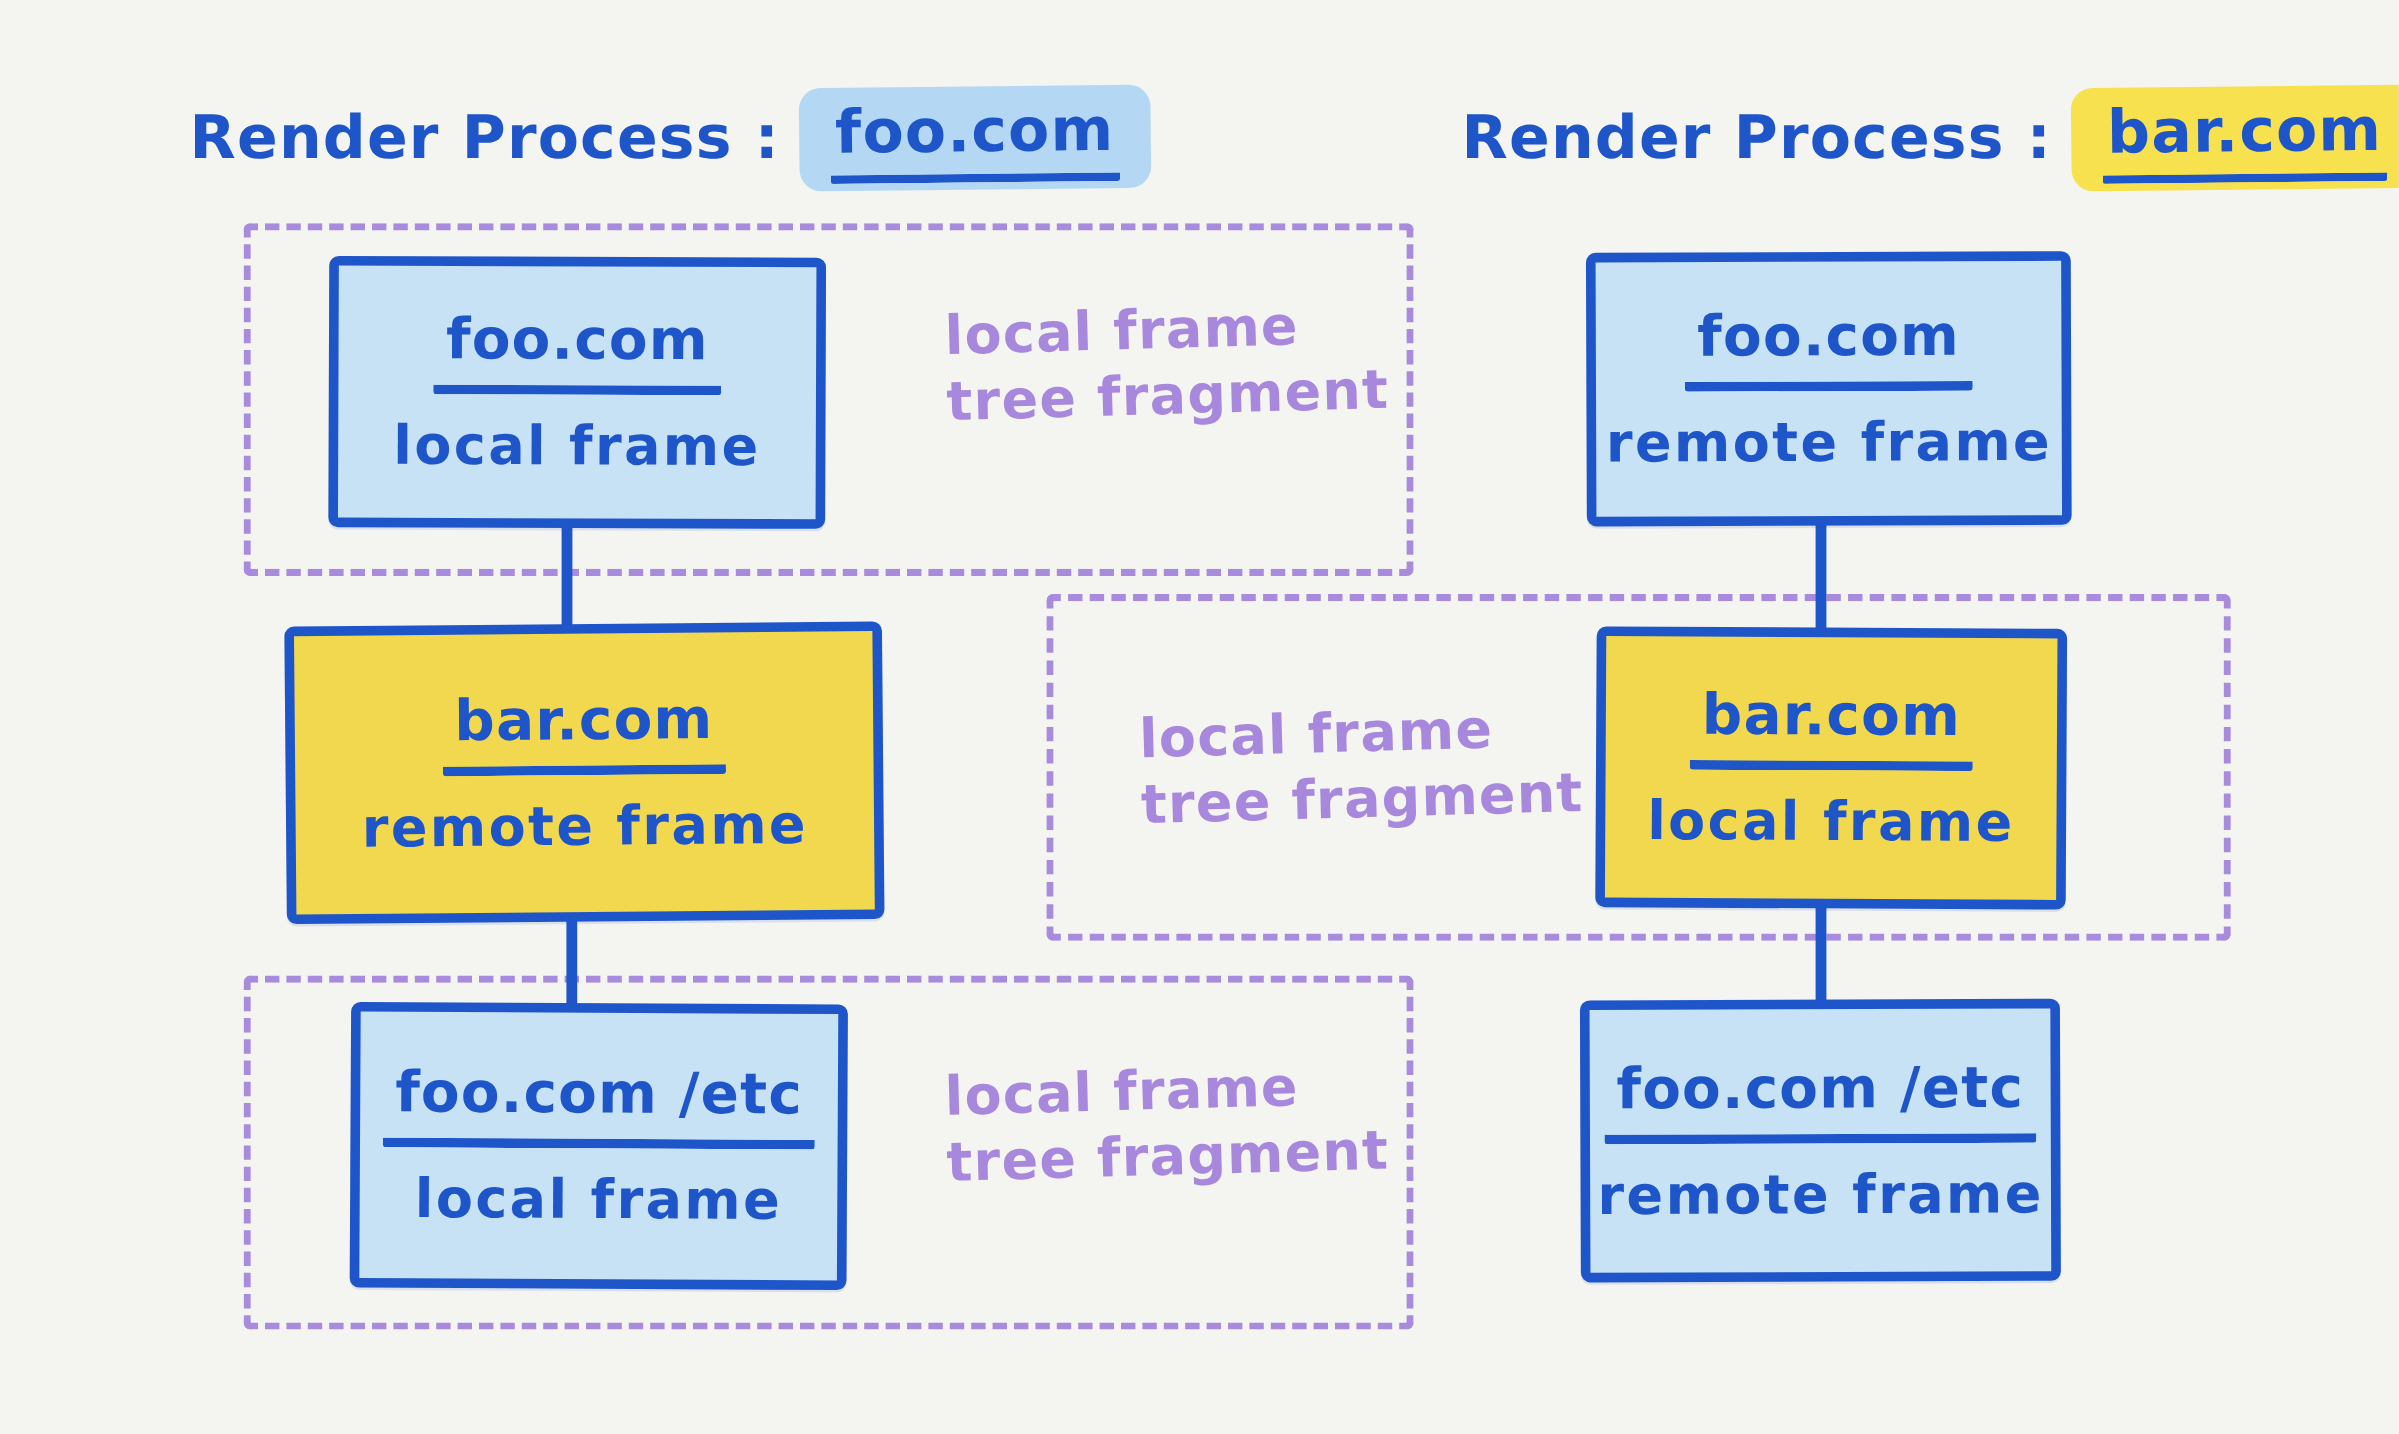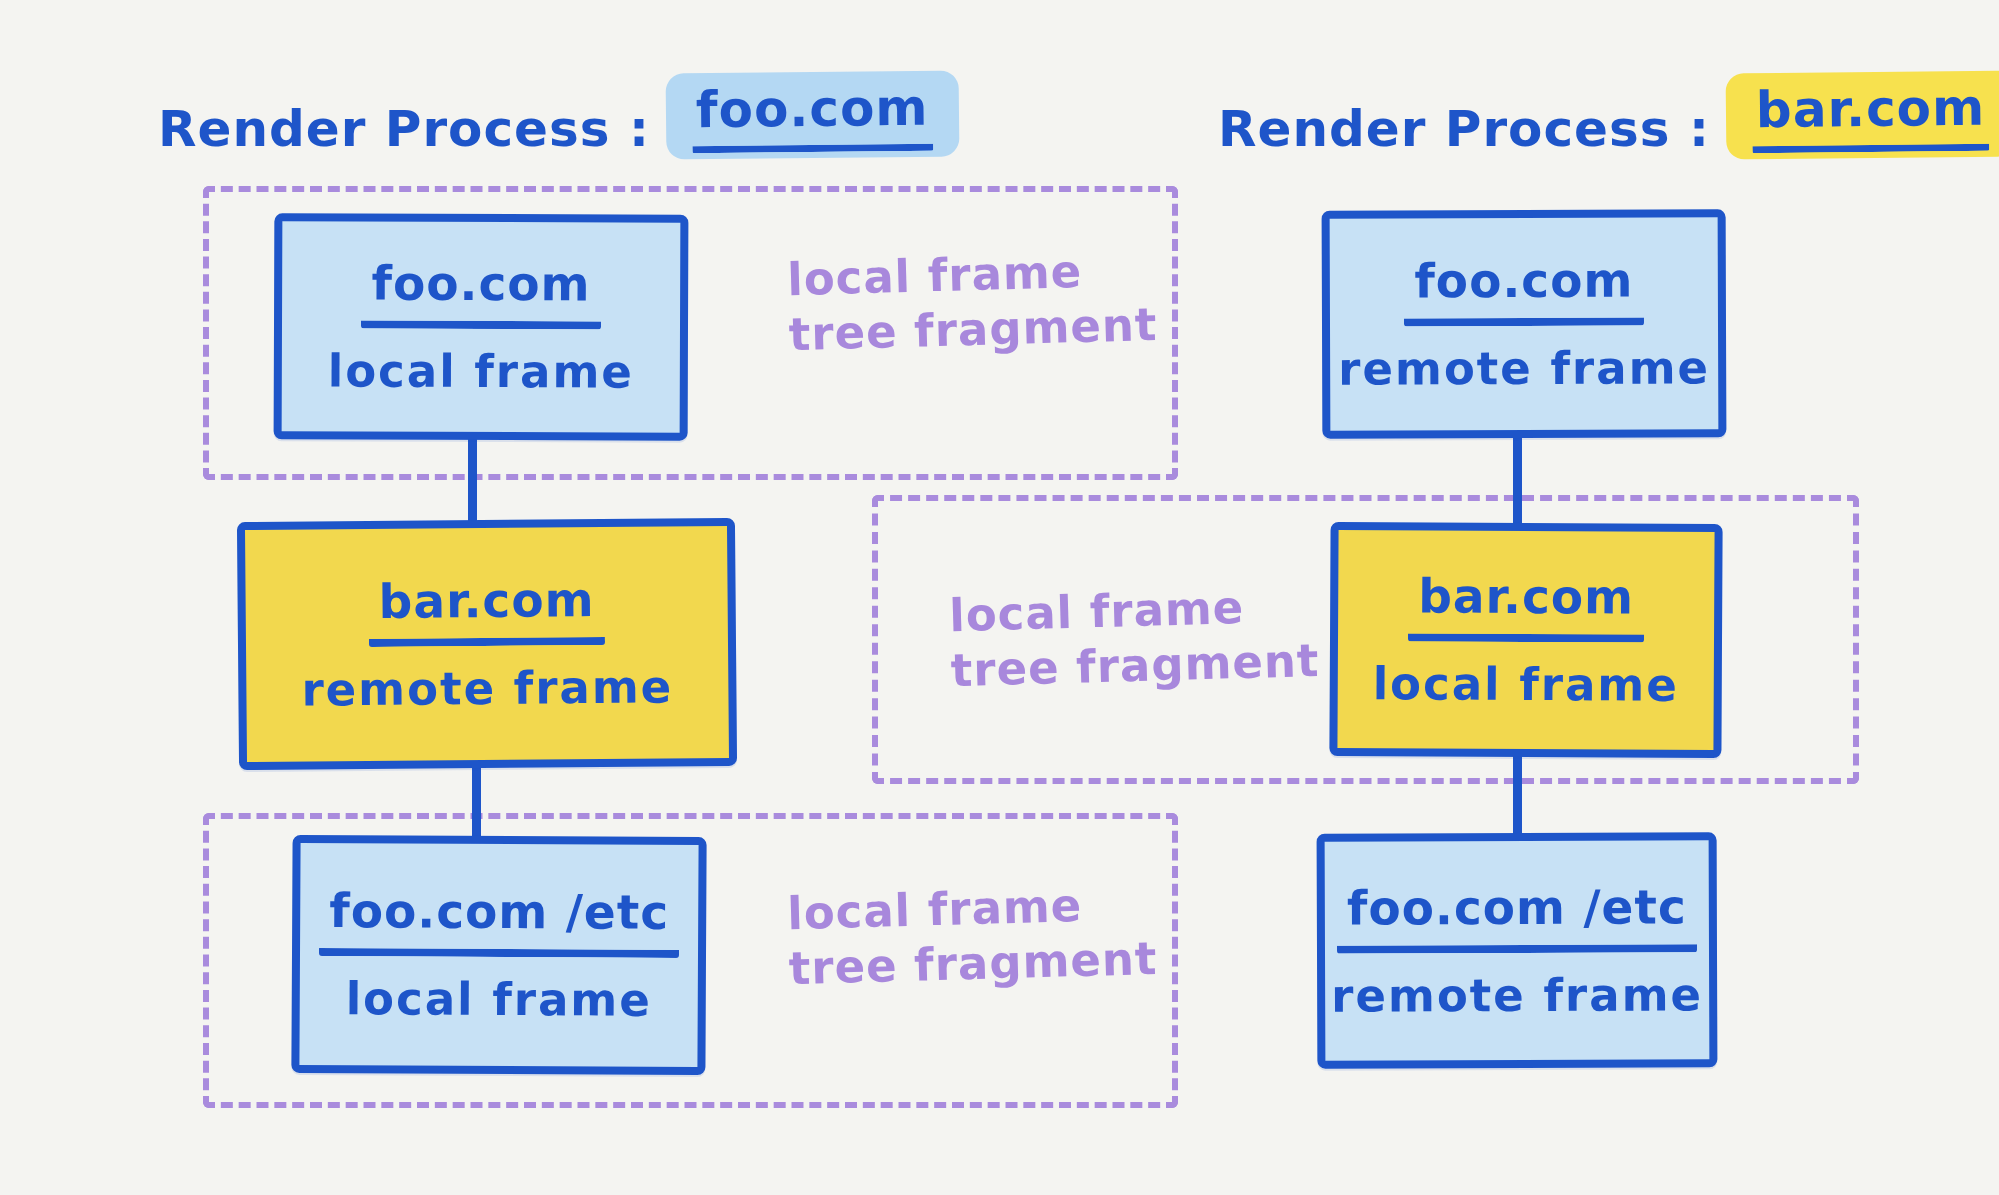--- a/index.html
+++ b/index.html
@@ -21,21 +21,21 @@
   .stage{
     position:relative;
     width:1999px;height:1195px;
     background:var(--bg);
     overflow:hidden;
   }
 
   
   .header{
     position:absolute;
-    display:flex;align-items:flex-end;gap:16px;
+    display:flex;align-items:center;gap:16px;
     font-size:50px;letter-spacing:1px;
     color:var(--ink-blue);
     white-space:nowrap;
   }
   .header-left{left:158px;top:72px;}
   .header-right{left:1218px;top:72px;}
   .hl{
     display:inline-block;
     border-radius:18px;
     padding:8px 26px 6px;

